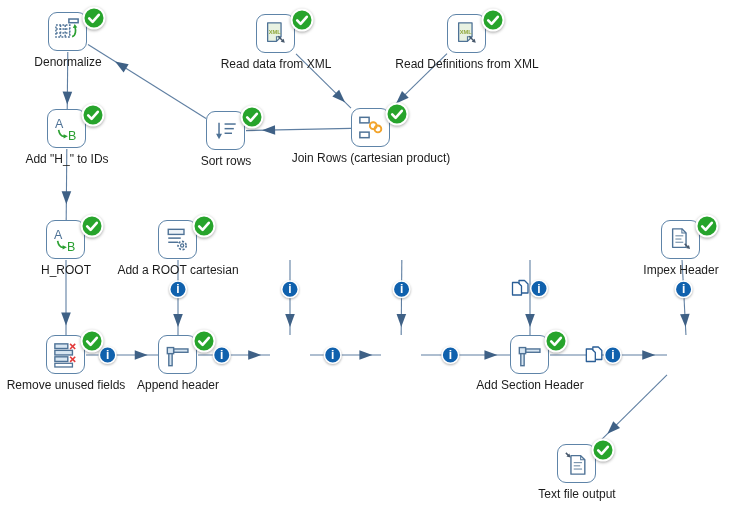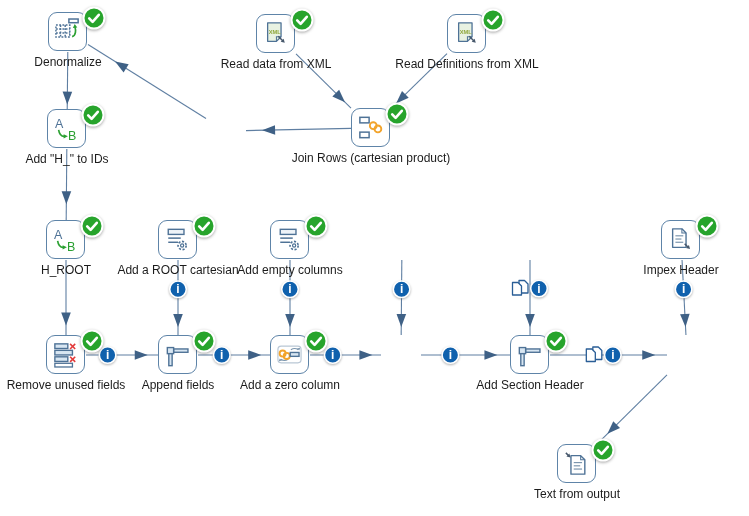--- a/index.html
+++ b/index.html
@@ -195,20 +195,36 @@
             <path d="M11.5 21.5 Q12.5 28.5 17.5 28.5" class="ic-g"></path>
             <path d="M21.5 28.5 l-4.6 -2.4 v4.8 z" class="ic-gf"></path>
           </svg>
         </div>
         <svg class="check" width="26" height="26" viewBox="0 0 26 26">
           <circle cx="13" cy="13" r="10.5" class="chk-c"></circle>
           <path d="M8.2 13.4 L11.6 16.8 L17.8 9.8" class="chk-p"></path>
         </svg>
         <div class="step-label">Add "H_" to IDs</div>
       </div>
+      <div class="node" style="left:206px;top:111px">
+        <div class="icon-box">
+          <svg viewBox="0 0 40 40">
+            <line x1="13" y1="11.5" x2="13" y2="24.5" class="ic-s"></line>
+            <path d="M13 29.5 L9.8 23.5 H16.2 Z" class="ic-sf"></path>
+            <line x1="19" y1="13" x2="31" y2="13" class="ic-s"></line>
+            <line x1="19" y1="18" x2="29" y2="18" class="ic-s"></line>
+            <line x1="19" y1="23" x2="27" y2="23" class="ic-s"></line>
+          </svg>
+        </div>
+        <svg class="check" width="26" height="26" viewBox="0 0 26 26">
+          <circle cx="13" cy="13" r="10.5" class="chk-c"></circle>
+          <path d="M8.2 13.4 L11.6 16.8 L17.8 9.8" class="chk-p"></path>
+        </svg>
+        <div class="step-label">Sort rows</div>
+      </div>
       <div class="node" style="left:351px;top:108px">
         <div class="icon-box">
           <svg viewBox="0 0 40 40">
             <rect x="8.5" y="9" width="10" height="6" class="ic-s"></rect>
             <rect x="8.5" y="25" width="10" height="6" class="ic-s"></rect>
             <circle cx="23" cy="18" r="3.7" class="ic-o"></circle>
             <circle cx="28" cy="21.5" r="3.7" class="ic-o"></circle>
           </svg>
         </div>
         <svg class="check" width="26" height="26" viewBox="0 0 26 26">
@@ -240,36 +256,20 @@
             <line x1="10" y1="23" x2="20.5" y2="23" class="ic-s"></line>
             <circle cx="25" cy="26.5" r="4.4" class="ic-gear"></circle>
             <circle cx="25" cy="26.5" r="1.7" class="ic-s" style="stroke-width:1.3"></circle>
           </svg>
         </div>
         <svg class="check" width="26" height="26" viewBox="0 0 26 26">
           <circle cx="13" cy="13" r="10.5" class="chk-c"></circle>
           <path d="M8.2 13.4 L11.6 16.8 L17.8 9.8" class="chk-p"></path>
         </svg>
         <div class="step-label">Add a ROOT cartesian</div>
-      </div>
-      <div class="node" style="left:270px;top:220px">
-        <div class="icon-box">
-          <svg viewBox="0 0 40 40">
-            <rect x="10" y="9" width="17" height="5.5" class="ic-hdr"></rect>
-            <line x1="10" y1="18.5" x2="23.5" y2="18.5" class="ic-s"></line>
-            <line x1="10" y1="23" x2="20.5" y2="23" class="ic-s"></line>
-            <circle cx="25" cy="26.5" r="4.4" class="ic-gear"></circle>
-            <circle cx="25" cy="26.5" r="1.7" class="ic-s" style="stroke-width:1.3"></circle>
-          </svg>
-        </div>
-        <svg class="check" width="26" height="26" viewBox="0 0 26 26">
-          <circle cx="13" cy="13" r="10.5" class="chk-c"></circle>
-          <path d="M8.2 13.4 L11.6 16.8 L17.8 9.8" class="chk-p"></path>
-        </svg>
-        <div class="step-label">Add empty columns</div>
       </div>
       <div class="node" style="left:661px;top:220px">
         <div class="icon-box">
           <svg viewBox="0 0 40 40">
             <path d="M11.5 8.5 H21.5 L26 13 V28.5 H11.5 Z" class="ic-page"></path>
             <path d="M21.5 8.5 V13 H26" fill="none" class="ic-s" style="stroke-width:1.1"></path>
             <line x1="14.5" y1="16" x2="23" y2="16" class="ic-ln"></line>
             <line x1="14.5" y1="19.5" x2="21" y2="19.5" class="ic-ln"></line>
             <line x1="14.5" y1="23" x2="23" y2="23" class="ic-ln"></line>
             <line x1="24.5" y1="24.5" x2="28.3" y2="28.3" class="ic-dk"></line>
@@ -306,40 +306,21 @@
           <svg viewBox="0 0 40 40">
             <rect x="15.8" y="14" width="15.5" height="3.6" class="ic-lb"></rect>
             <rect x="9" y="12.5" width="6.8" height="6.6" class="ic-lb"></rect>
             <rect x="10.6" y="19.1" width="3.6" height="13" class="ic-lb"></rect>
           </svg>
         </div>
         <svg class="check" width="26" height="26" viewBox="0 0 26 26">
           <circle cx="13" cy="13" r="10.5" class="chk-c"></circle>
           <path d="M8.2 13.4 L11.6 16.8 L17.8 9.8" class="chk-p"></path>
         </svg>
-        <div class="step-label">Append fields</div>
-      </div>
-      <div class="node" style="left:270px;top:335px">
-        <div class="icon-box">
-          <svg viewBox="0 0 40 40">
-            <rect x="7.5" y="11" width="25" height="18" rx="3.5" class="merge-box"></rect>
-            <path d="M21.5 14.8 q4 -2.6 8 0" class="tiny"></path>
-            <path d="M30.6 15.8 l-2.6 -2.4 l3.5 -0.7 z" class="tinyf"></path>
-            <path d="M18.5 25.2 q-4 2.6 -8 0" class="tiny"></path>
-            <path d="M9.4 24.2 l2.6 2.4 l-3.5 0.7 z" class="tinyf"></path>
-            <circle cx="12.6" cy="19" r="3.3" class="ic-o"></circle>
-            <circle cx="17" cy="21.6" r="3.3" class="ic-o"></circle>
-            <rect x="20.8" y="17.8" width="9.5" height="4.2" class="ic-lb"></rect>
-          </svg>
-        </div>
-        <svg class="check" width="26" height="26" viewBox="0 0 26 26">
-          <circle cx="13" cy="13" r="10.5" class="chk-c"></circle>
-          <path d="M8.2 13.4 L11.6 16.8 L17.8 9.8" class="chk-p"></path>
-        </svg>
-        <div class="step-label">Add a zero column</div>
+        <div class="step-label">Append header</div>
       </div>
       <div class="node" style="left:510px;top:335px">
         <div class="icon-box">
           <svg viewBox="0 0 40 40">
             <rect x="15.8" y="14" width="15.5" height="3.6" class="ic-lb"></rect>
             <rect x="9" y="12.5" width="6.8" height="6.6" class="ic-lb"></rect>
             <rect x="10.6" y="19.1" width="3.6" height="13" class="ic-lb"></rect>
           </svg>
         </div>
         <svg class="check" width="26" height="26" viewBox="0 0 26 26">
@@ -357,16 +338,16 @@
             <line x1="17" y1="22.5" x2="24" y2="22.5" class="ic-ln"></line>
             <line x1="17" y1="26" x2="26" y2="26" class="ic-ln"></line>
             <line x1="8.5" y1="8.5" x2="11.6" y2="11.6" class="ic-dk"></line>
             <path d="M13.5 13.5 L9.1 12.3 L12.3 9.1 Z" class="ic-dkf"></path>
           </svg>
         </div>
         <svg class="check" width="26" height="26" viewBox="0 0 26 26">
           <circle cx="13" cy="13" r="10.5" class="chk-c"></circle>
           <path d="M8.2 13.4 L11.6 16.8 L17.8 9.8" class="chk-p"></path>
         </svg>
-        <div class="step-label">Text from output</div>
+        <div class="step-label">Text file output</div>
       </div>
     </div>
 </div>
 
 </body></html>

